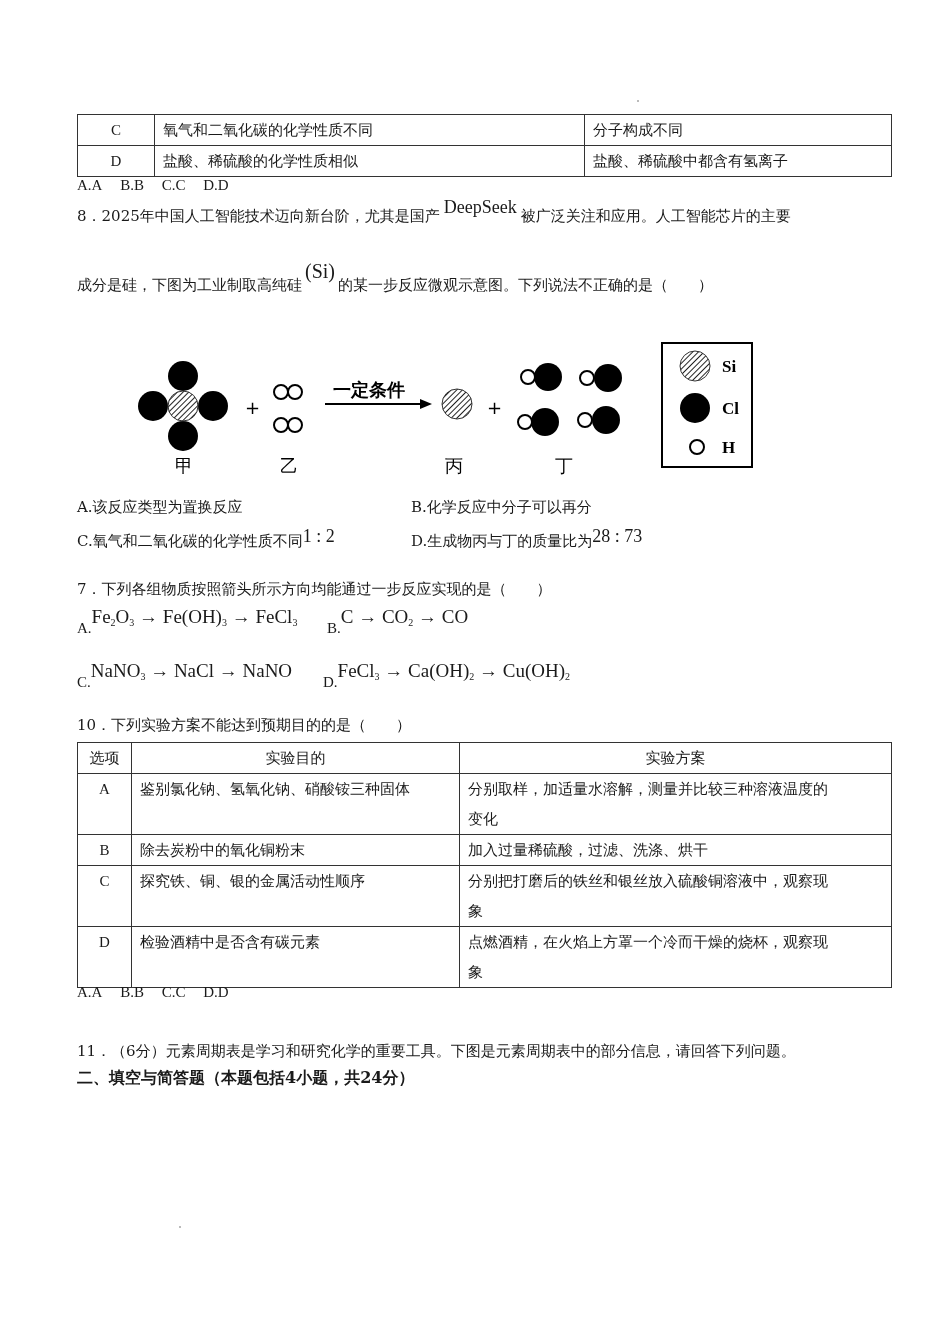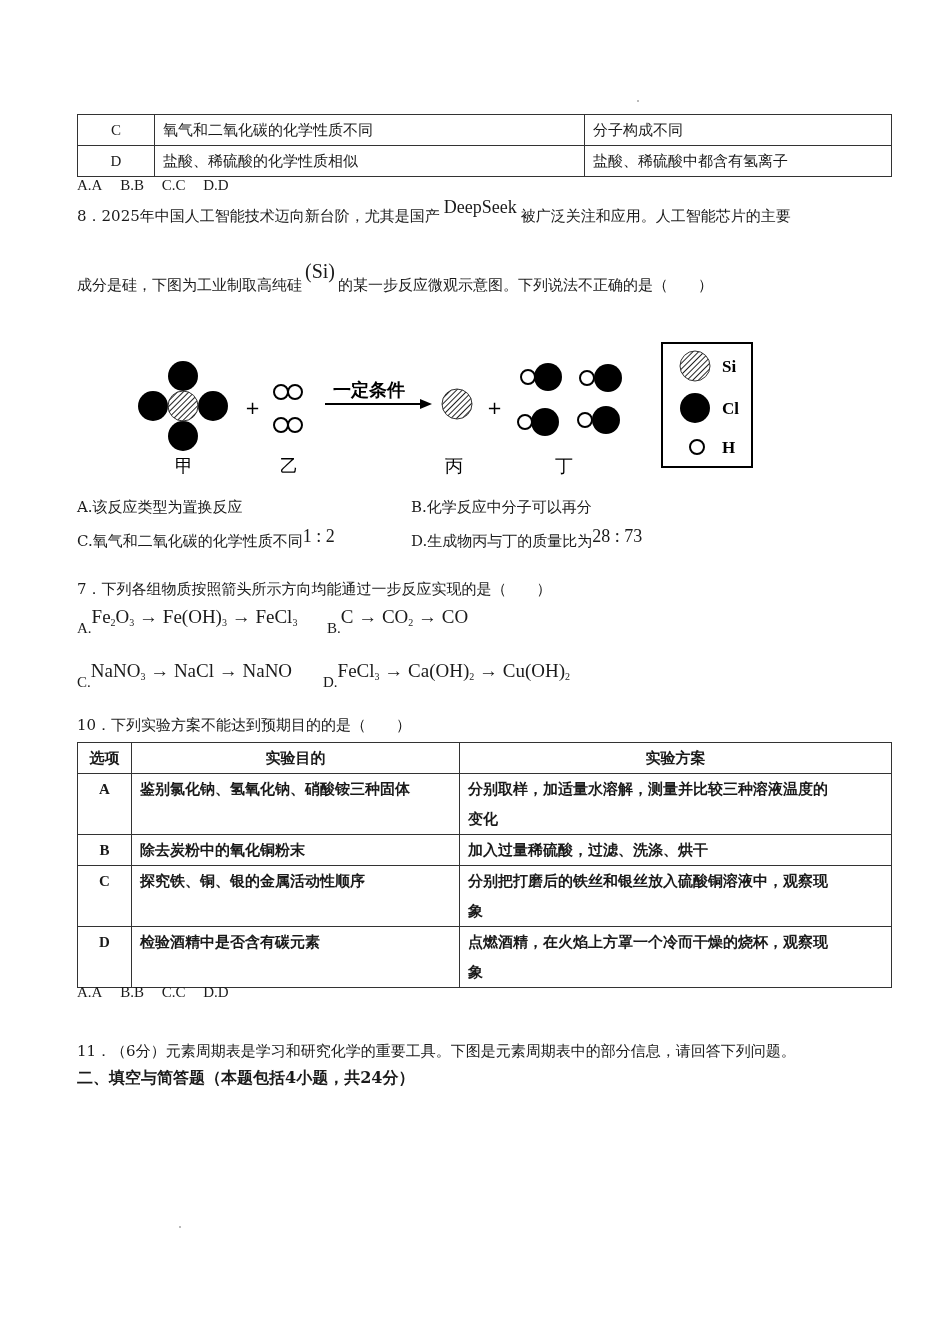--- a/index.html
+++ b/index.html
@@ -131,21 +131,21 @@
   <span class="lbl" style="position:relative;top:10px;">B.</span><span class="formula"><span>C → CO</span><span class="sub">2</span><span> → CO</span></span>
 </div>
 <div class="abs" style="left:77px;top:660px;white-space:nowrap;">
   <span class="lbl" style="position:relative;top:10px;">C.</span><span class="formula"><span>NaNO</span><span class="sub">3</span><span> → NaCl → NaNO</span></span>
 </div>
 <div class="abs" style="left:323px;top:660px;white-space:nowrap;">
   <span class="lbl" style="position:relative;top:10px;">D.</span><span class="formula"><span>FeCl</span><span class="sub">3</span><span> → Ca(OH)</span><span class="sub">2</span><span> → Cu(OH)</span><span class="sub">2</span></span>
 </div>
 
 <div class="abs" style="left:77px;top:716px;">10．下列实验方案不能达到预期目的的是（　　）</div>
-<table class="tbl" style="left:77px;top:742px;width:814px;font-weight:bold;">
+<table class="tbl" style="left:77px;top:742px;width:814px;">
   <colgroup>
       <col style="width:54px">
       <col style="width:328px">
       <col style="width:432px">
     </colgroup>
   <tbody>
       <tr>
     <td class="c">选项</td>
     <td class="c">实验目的</td>
     <td class="c">实验方案</td>

